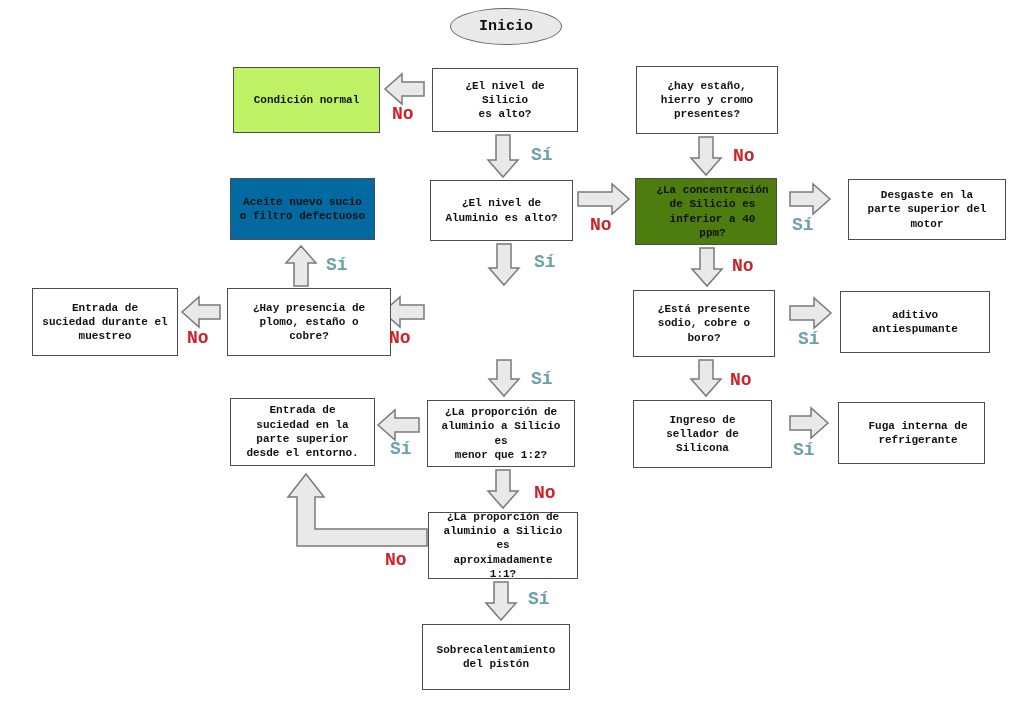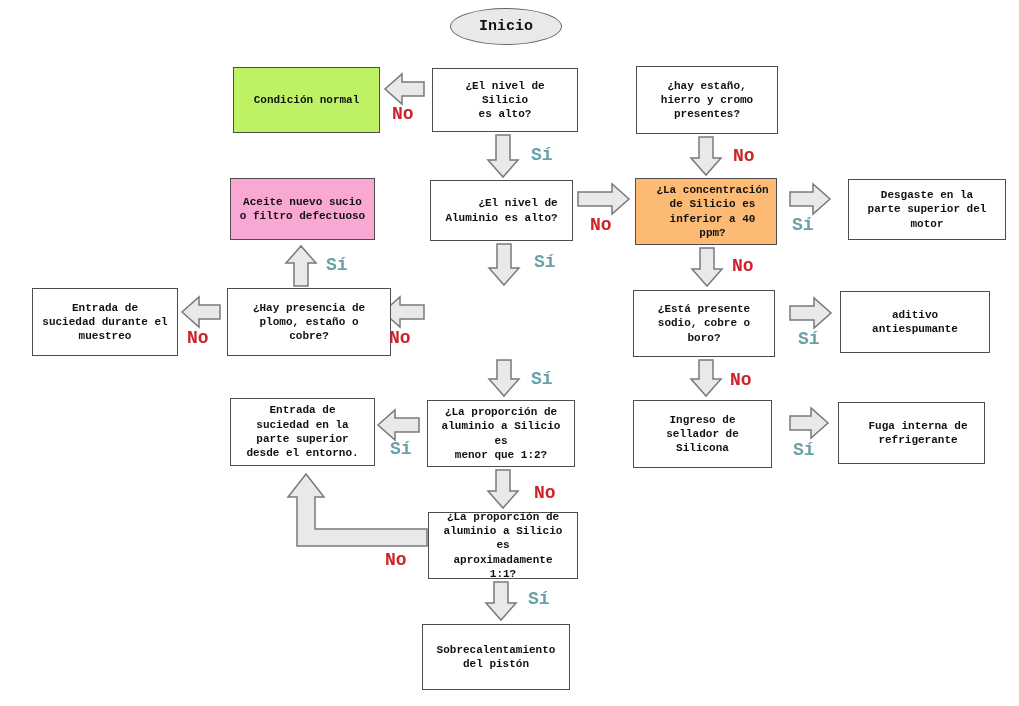--- a/index.html
+++ b/index.html
@@ -72,25 +72,25 @@
       <polygon points="306,474 324,497 315,497 315,529 427,529 427,546 297,546 297,497 288,497" fill="#e9e9e9" stroke="#7a7a7a" stroke-width="1.5"></polygon>
       <polygon points="494,582 494,603 486,603 501,620 516,603 508,603 508,582" fill="#e9e9e9" stroke="#7a7a7a" stroke-width="1.5"></polygon>
     </svg>
 <div class="node ellipse" style="left: 450px; top: 8px; width: 112px; height: 37px; background: rgb(233, 233, 233); color: rgb(17, 17, 17);">Inicio</div>
     <div class="node rect" style="left: 432px; top: 68px; width: 146px; height: 64px; background: rgb(255, 255, 255); color: rgb(17, 17, 17);">¿El nivel de Silicio
 es alto?</div>
     <div class="node rect" style="left: 233px; top: 67px; width: 147px; height: 66px; background: #bef264; color: rgb(17, 17, 17);">Condición normal</div>
     <div class="node rect" style="left: 636px; top: 66px; width: 142px; height: 68px; background: rgb(255, 255, 255); color: rgb(17, 17, 17);">¿hay estaño,
 hierro y cromo
 presentes?</div>
-    <div class="node rect" style="left: 430px; top: 180px; width: 143px; height: 61px; background: rgb(255, 255, 255); color: rgb(17, 17, 17); text-align: right;">¿El nivel de
+    <div class="node rect" style="left: 430px; top: 180px; width: 143px; height: 61px; background: rgb(255, 255, 255); color: rgb(17, 17, 17);">¿El nivel de
 Aluminio es alto?</div>
-    <div class="node rect" style="left: 230px; top: 178px; width: 145px; height: 62px; background: #f9a8d4; color: rgb(17, 17, 17);">Aceite nuevo sucio
+    <div class="node rect" style="left: 230px; top: 178px; width: 145px; height: 62px; background: #0369a1; color: rgb(17, 17, 17);">Aceite nuevo sucio
 o filtro defectuoso</div>
-    <div class="node rect" style="left: 635px; top: 178px; width: 142px; height: 67px; background: #fdba74; color: rgb(17, 17, 17); padding-left: 19px;">¿La concentración
+    <div class="node rect" style="left: 635px; top: 178px; width: 142px; height: 67px; background: #4d7c0f; color: rgb(17, 17, 17); padding-left: 19px;">¿La concentración
 de Silicio es
 inferior a 40 ppm?</div>
     <div class="node rect" style="left: 842px; top: 179px; width: 158px; height: 61px; background: rgb(255, 255, 255); color: rgb(17, 17, 17); margin-left: 6px;">Desgaste en la
 parte superior del
 motor</div>
     <div class="node rect" style="left: 227px; top: 288px; width: 164px; height: 68px; background: rgb(255, 255, 255); color: rgb(17, 17, 17);">¿Hay presencia de
 plomo, estaño o
 cobre?</div>
     <div class="node rect" style="left: 32px; top: 288px; width: 146px; height: 68px; background: rgb(255, 255, 255); color: rgb(17, 17, 17);">Entrada de
 suciedad durante el

